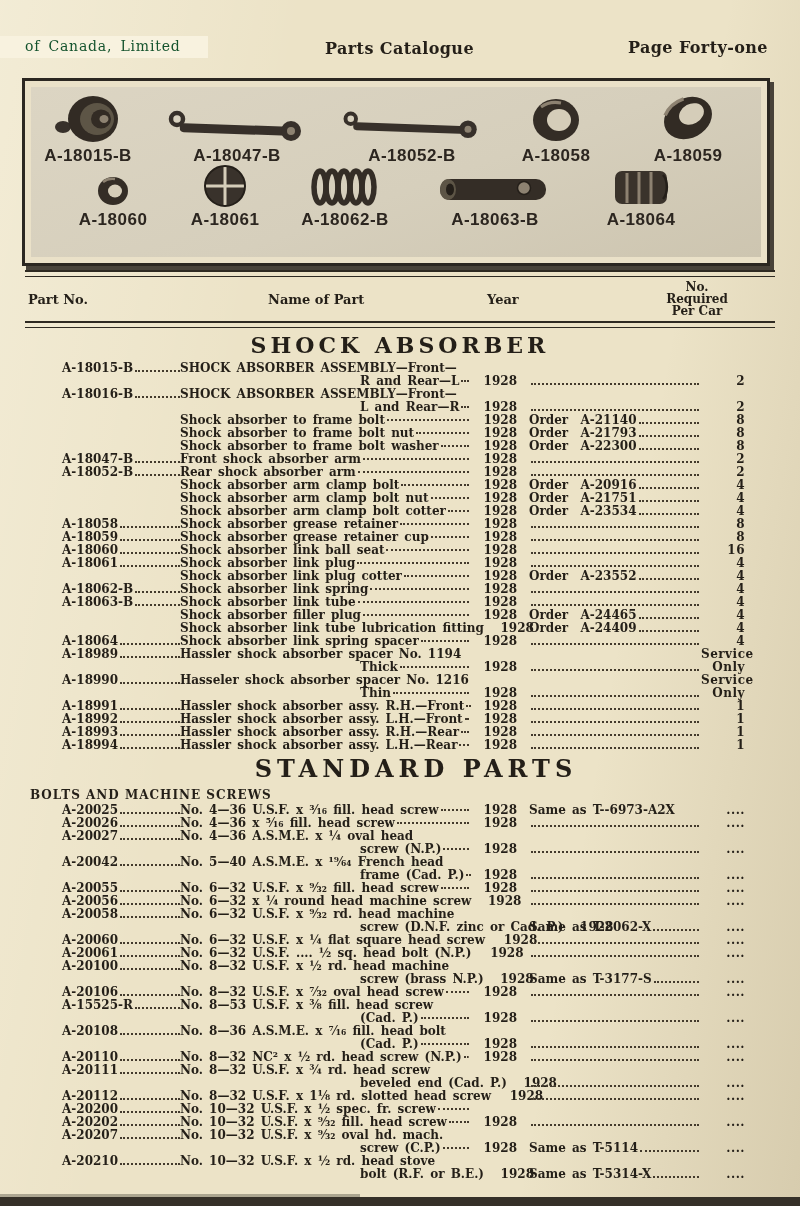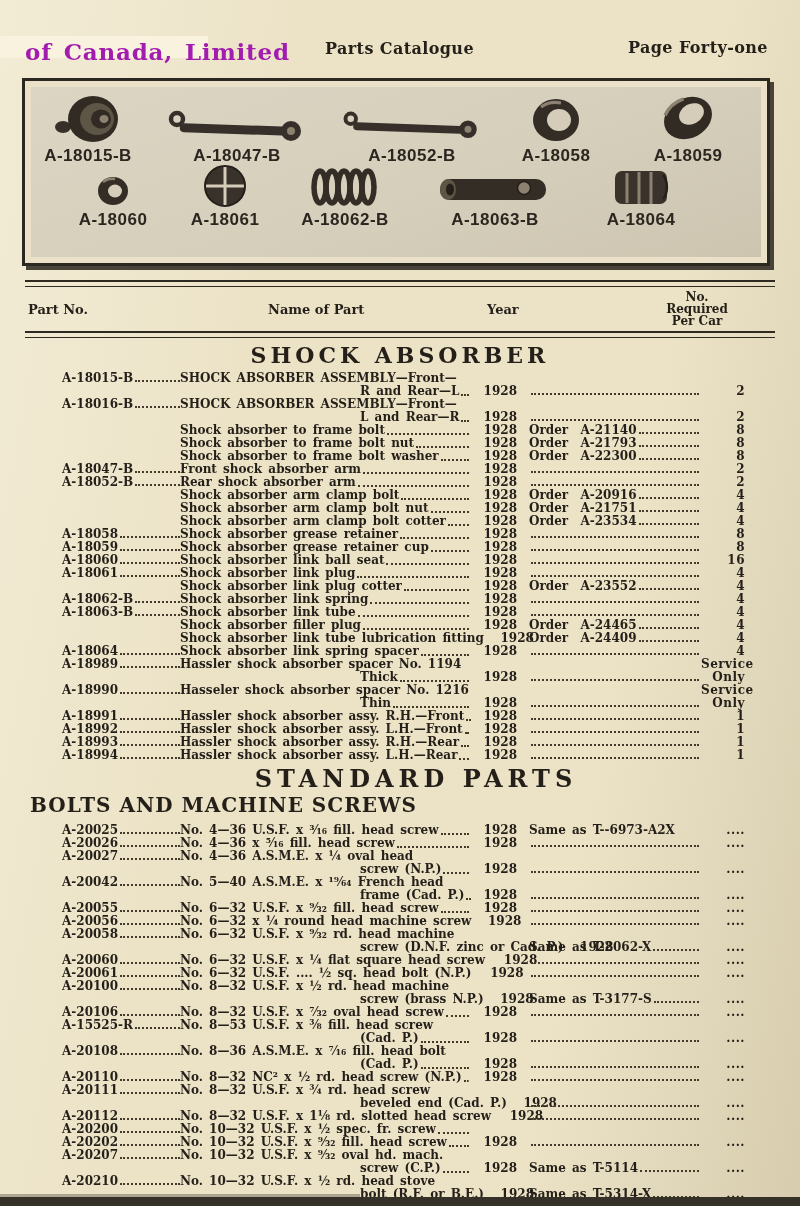--- a/index.html
+++ b/index.html
@@ -10,56 +10,56 @@
     font-family:"DejaVu Serif","Liberation Serif",serif;
     color:#241f18;
   }
   .paper-shade{position:absolute;inset:0;pointer-events:none;
     background:linear-gradient(100deg,rgba(255,252,240,.35) 0%,rgba(0,0,0,0) 30%,rgba(0,0,0,0) 72%,rgba(120,100,60,.18) 100%);}
   .bottom-edge{position:absolute;left:0;right:0;bottom:0;height:9px;background:#353028;}
   .bottom-edge2{position:absolute;left:0;right:55%;bottom:9px;height:3px;background:rgba(53,48,40,.35);}
 
   
   .company-band{position:absolute;left:0;top:36px;width:208px;height:22px;background:#f8f2df;}
-  .company{position:absolute;left:25px;top:38px;font-size:23px;font-weight:700;color:#a21caf;letter-spacing:.8px;word-spacing:3px;}
+  .company{position:absolute;left:25px;top:38px;font-size:14px;font-weight:400;color:#14532d;letter-spacing:.8px;word-spacing:3px;}
   .catalogue{position:absolute;left:325px;top:39px;font-size:16px;font-weight:700;letter-spacing:.4px;}
   .pageno{position:absolute;left:628px;top:38px;font-size:16px;font-weight:700;letter-spacing:.4px;}
 
   
   .figure{position:absolute;left:22px;top:78px;width:730px;height:170px;
     border:3px solid #2b2721;background:#eae1c8;padding:6px;
     box-shadow:4px 4px 0 rgba(43,39,33,.85);}
   .photo{position:relative;width:100%;height:100%;
     background:linear-gradient(160deg,#dcd5c3 0%,#d6cfbc 55%,#cdc5b0 100%);}
   .part-item{position:absolute;width:140px;margin-left:-70px;text-align:center;}
   .part-icon{display:flex;align-items:flex-end;justify-content:center;height:52px;}
   .part-icon.small{height:44px;}
   .part-label{font-family:"Liberation Sans",sans-serif;font-weight:700;font-size:17px;
     color:#2c2620;letter-spacing:.5px;margin-top:1px;}
 
   
-  .table{position:absolute;left:0;right:0;top:280px;}
+  .table{position:absolute;left:0;right:0;top:270px;}
   .rule{margin:0 25px;height:4px;border-top:2px solid #2e2a22;border-bottom:1px solid #2e2a22;}
   .thead{display:flex;align-items:center;padding:2px 55px 2px 28px;height:40px;font-size:13px;font-weight:700;}
   .th-pn{width:240px;}
   .th-name{width:219px;}
   .th-year{flex:1;}
   .th-req{width:96px;text-align:center;font-size:12px;line-height:12px;}
 
   
   .sec-title{text-align:center;font-size:22px;font-weight:700;letter-spacing:4px;line-height:26px;margin:4px 0 4px 0;}
   .sec-title.big{font-size:24px;letter-spacing:5px;padding-left:32px;}
-  .sub-head{font-size:20px;font-weight:700;letter-spacing:1px;margin:2px 0 10px 30px;line-height:18px;}
+  .sub-head{font-size:12px;font-weight:700;letter-spacing:1px;margin:2px 0 0 30px;line-height:18px;}
 
   
   .line{display:flex;align-items:baseline;height:13px;line-height:13px;font-size:12px;font-weight:700;
     padding:0 55px 0 62px;word-spacing:2px;white-space:nowrap;}
   .pn{width:118px;display:flex;align-items:baseline;flex:none;}
   .pn .t{flex:none;}
-  .namecell{flex:1;display:flex;align-items:flex-end;min-width:0;}
+  .namecell{flex:1;display:flex;align-items:center;min-width:0;}
   .ind .nm{margin-left:180px;}
   .nm{flex:none;}
   .leader{flex:1;min-width:0;border-bottom:2px dotted #433a2c;margin:0 2px 2px 2px;}
   .pn .leader{margin-right:0;}
   .yr{width:46px;flex:none;text-align:right;}
   .order{width:172px;flex:none;display:flex;align-items:baseline;padding-left:12px;min-width:0;}
   .order .t{flex:none;white-space:pre;}
   .qty{width:44px;flex:none;text-align:right;letter-spacing:.5px;}
 </style>
 </head>

